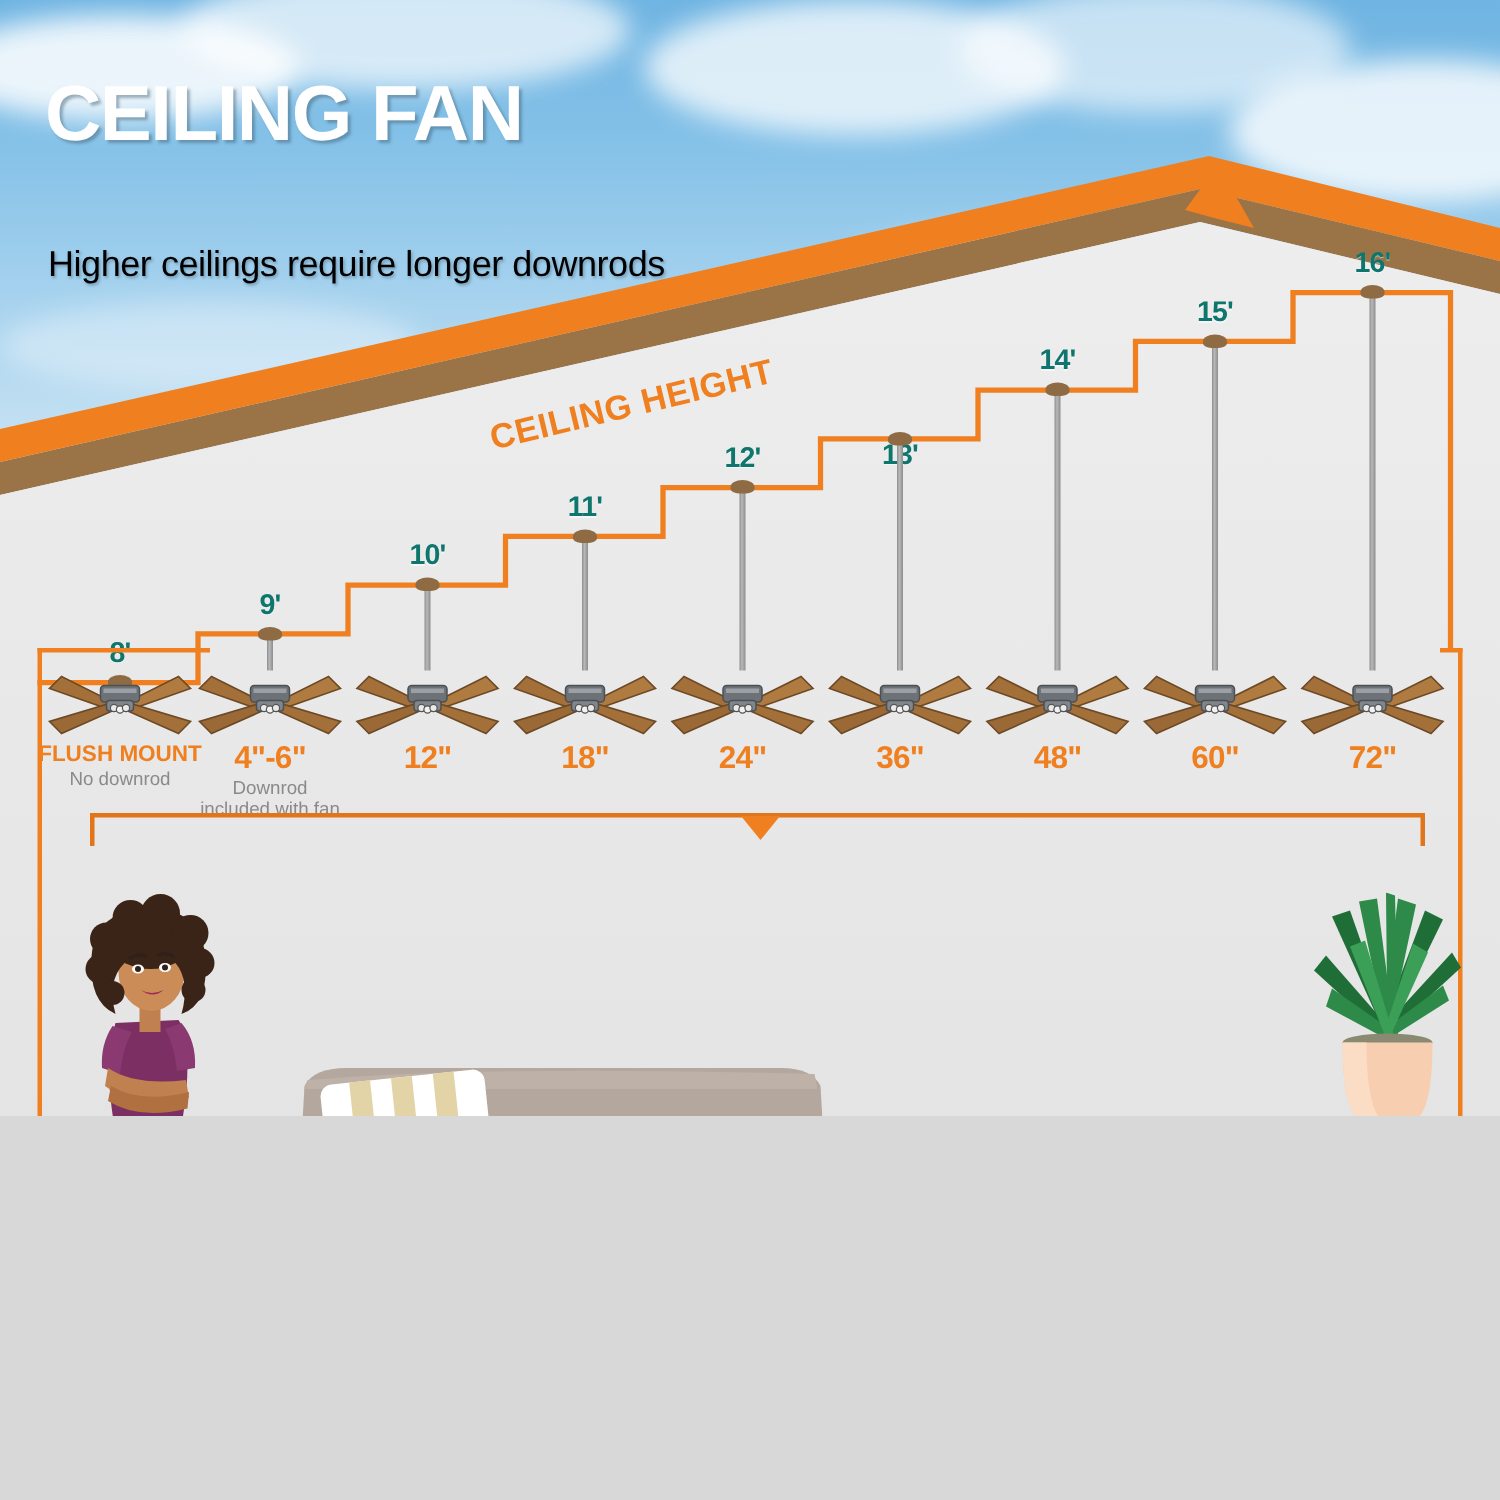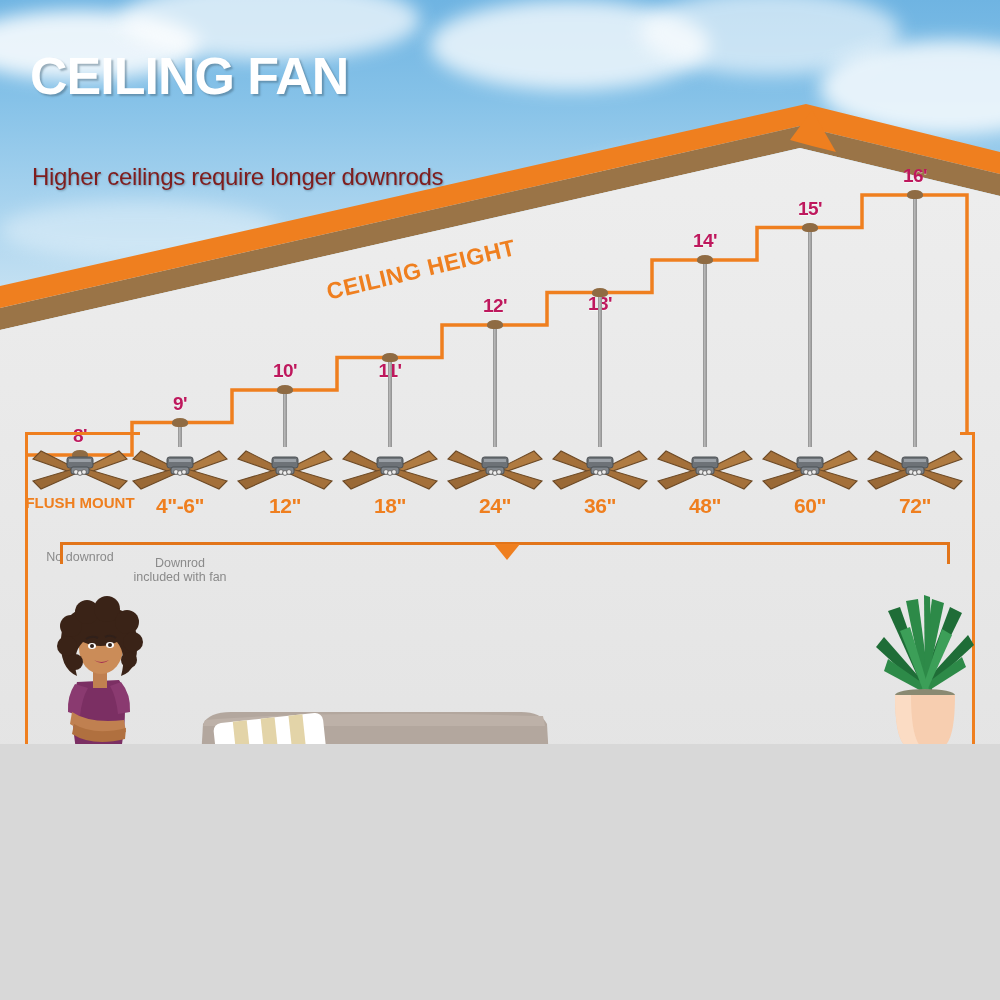--- a/index.html
+++ b/index.html
@@ -57,21 +57,21 @@
     position:absolute; left:25px; top:432px; width:950px; height:551px;
     border:3px solid #ef7f1f; border-top:none;
   }
   .frame-top-left { position:absolute; left:25px; top:432px; width:115px; height:3px; background:#ef7f1f; }
   .frame-top-right { position:absolute; left:960px; top:432px; width:15px; height:3px; background:#ef7f1f; }
 
   
   .stairs { position:absolute; left:0; top:0; width:1000px; height:560px; }
 
   .ch-label {
-    position:absolute; color:#be185d; font-weight:bold; font-size:19px;
+    position:absolute; color:#0f766e; font-weight:bold; font-size:19px;
     letter-spacing:-0.5px; transform:translateX(-50%);
     text-shadow:0 1px 0 rgba(255,255,255,0.5);
   }
 
   .ceiling-height-text {
     position:absolute; left:327px; top:279px;
     color:#ef7f1f; font-weight:bold; font-size:23px; letter-spacing:0.5px;
     transform:rotate(-13.5deg); transform-origin:left center;
     white-space:nowrap;
   }
@@ -86,21 +86,20 @@
   .fan-label {
     position:absolute; transform:translateX(-50%);
     color:#ef7f1f; font-weight:bold; font-size:21px; text-align:center;
     white-space:nowrap; letter-spacing:-0.5px;
   }
   .fan-label.small { font-size:15px; letter-spacing:0; }
   .fan-sub {
     position:absolute; transform:translateX(-50%);
     color:#8a8a8a; font-size:12.5px; text-align:center; line-height:1.15;
     white-space:nowrap;
-    margin-top:38px;
   }
 
   
   .bracket {
     position:absolute; left:60px; top:542px; width:890px; height:22px;
     border:3px solid #e2751a; border-top:none; border-bottom:none;
   }
   .bracket-line {
     position:absolute; left:60px; top:542px; width:890px; height:3px; background:#e2751a;
   }
@@ -118,21 +117,21 @@
   
   .title {
     position:absolute; left:30px; top:52px;
     color:#ffffff; font-weight:bold; font-size:52px; line-height:0.95;
     letter-spacing:-1px;
     text-shadow: 2px 2px 2px rgba(60,90,110,0.45);
   }
   .title .l2 { display:block; }
   .subtitle {
     position:absolute; left:32px; top:164px;
-    color:#7f1d1d; font-size:24px; line-height:1.12; letter-spacing:-0.3px;
+    color:#000000; font-size:24px; line-height:1.12; letter-spacing:-0.3px;
     text-shadow: 1px 1px 2px rgba(60,90,110,0.45);
   }
 
   .height-label {
     position:absolute; left:32px; top:832px;
     color:#3d3d3d; font-weight:bold; font-size:16px;
   }
 
   
   .person { position:absolute; left:45px; top:590px; width:110px; height:300px; }
@@ -237,21 +236,21 @@
     <path d="M58 34 L94 50 L102 42 L62 30 Z" fill="#a4703a" stroke="#6d4a26" stroke-width="1.1"></path>
   </g>
   <rect x="42" y="18" width="26" height="11" rx="2.5" fill="#6d7277" stroke="#4b5055" stroke-width="1"></rect>
   <rect x="44" y="20" width="22" height="3" fill="#9aa0a6"></rect>
   <rect x="46" y="28" width="18" height="7" rx="2" fill="#80868c" stroke="#4b5055" stroke-width="1"></rect>
   <circle cx="51" cy="33" r="2.4" fill="#e9e9e9" stroke="#555" stroke-width=".8"></circle>
   <circle cx="55" cy="34" r="2.4" fill="#f2f2f2" stroke="#555" stroke-width=".8"></circle>
   <circle cx="59" cy="33" r="2.4" fill="#e9e9e9" stroke="#555" stroke-width=".8"></circle>
 </svg></div>
       <div class="fan-label" style="left: 285px; top: 494px;">12"</div>
-      <div class="ch-label" style="left: 390px; top: 328px; margin-top: 32px;">11'</div>
+      <div class="ch-label" style="left: 390px; top: 328px;">11'</div>
       <div class="rod" style="left: 390px; top: 357.5px; height: 89.5px;"></div>
       <div class="rod-cap" style="left: 390px; top: 352.5px;"></div>
       <div class="fan" style="left: 390px; top: 439px;">
 <svg viewBox="0 0 110 56" width="110" height="56">
   <g>
     <path d="M52 30 L16 12 L8 20 L48 34 Z" fill="#a4703a" stroke="#6d4a26" stroke-width="1.1"></path>
     <path d="M58 30 L94 12 L102 20 L62 34 Z" fill="#b07b41" stroke="#6d4a26" stroke-width="1.1"></path>
     <path d="M52 34 L16 50 L8 42 L48 30 Z" fill="#9a6936" stroke="#6d4a26" stroke-width="1.1"></path>
     <path d="M58 34 L94 50 L102 42 L62 30 Z" fill="#a4703a" stroke="#6d4a26" stroke-width="1.1"></path>
   </g>

